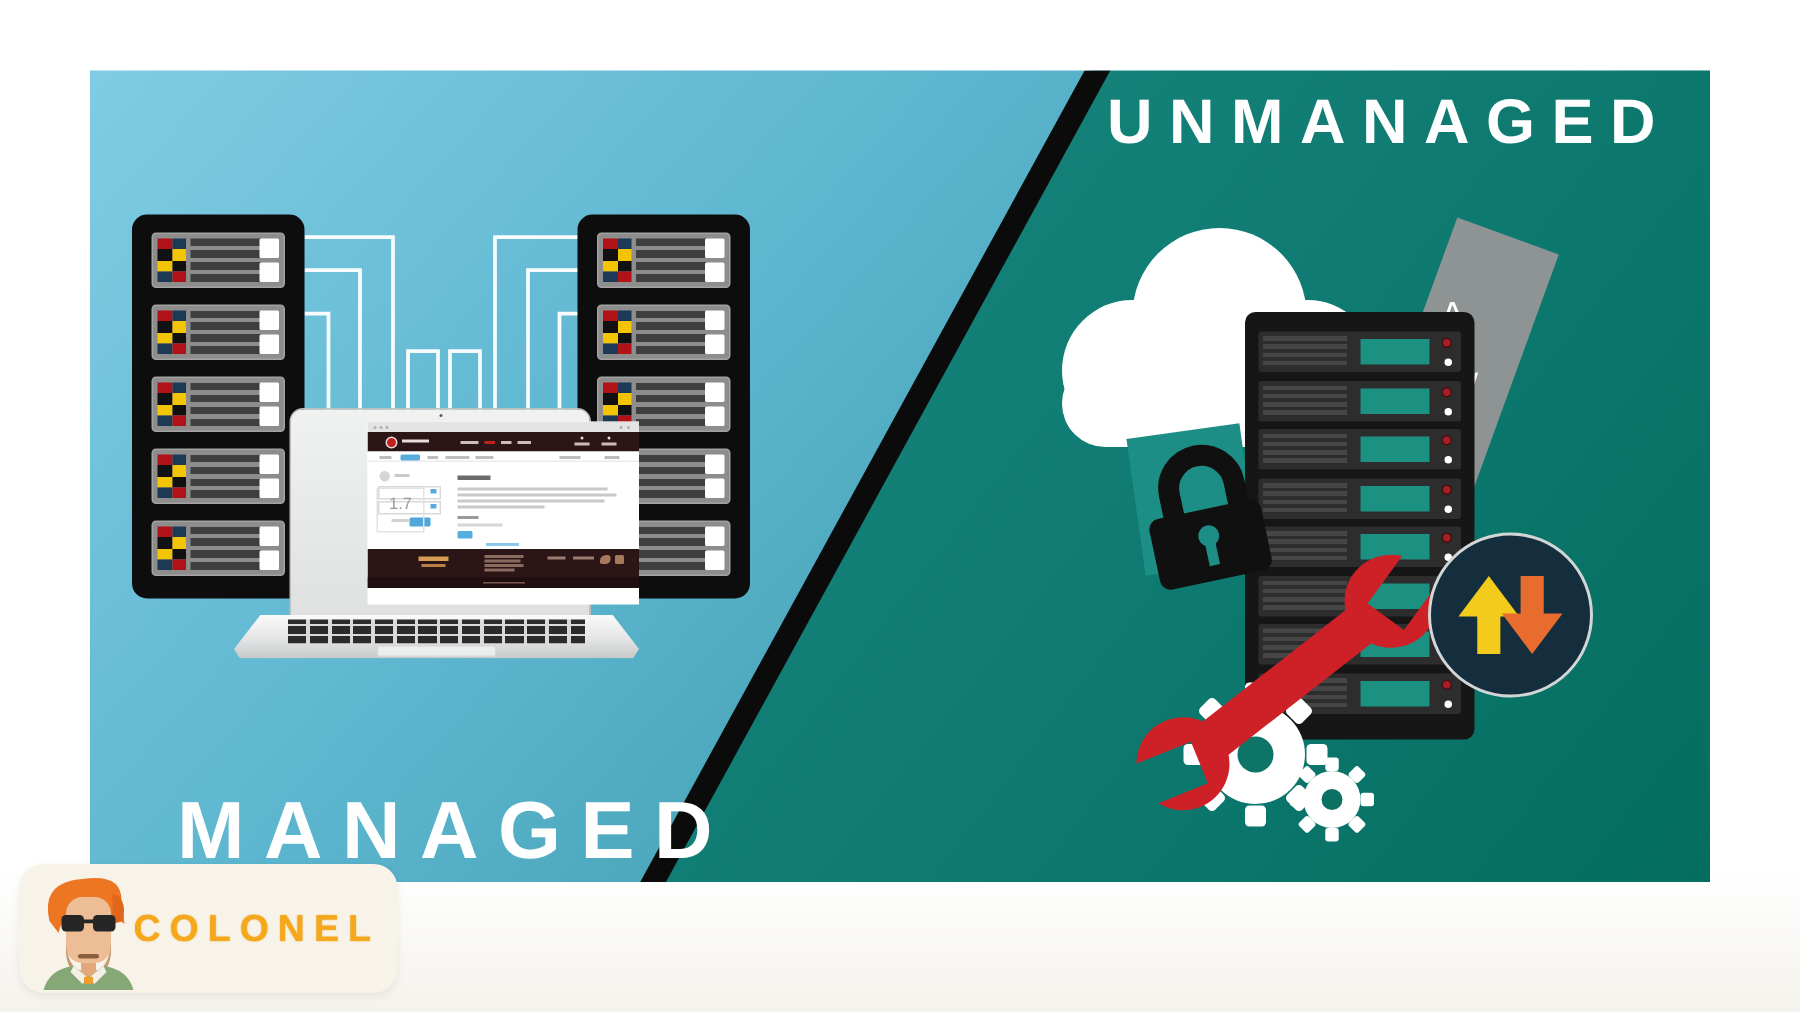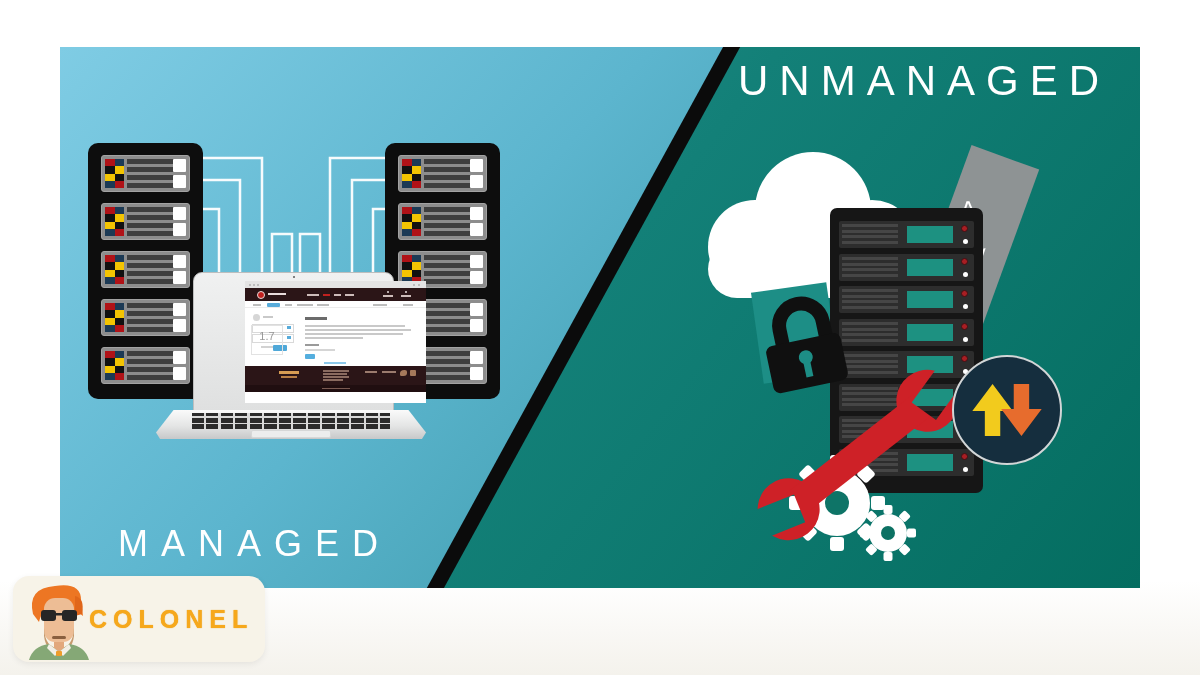--- a/index.html
+++ b/index.html
@@ -9,22 +9,22 @@
 
   
   .art{position:absolute;left:60px;top:47px;width:1080px;height:541px;overflow:hidden;
     background:linear-gradient(132deg,#7fcce4 0%,#5cb5ce 38%,#3a99a8 75%,#2e929e 100%);}
   .right-panel{position:absolute;inset:0;
     background:linear-gradient(128deg,#2f9692 0%,#138078 48%,#046d60 100%);
     clip-path:polygon(62.4% -2%,102% -2%,102% 102%,34.6% 102%);}
   .diag{position:absolute;inset:0;pointer-events:none;}
 
   
-  .panel-title{position:absolute;color:#ffffff;font-weight:normal;white-space:nowrap;}
-  .title-managed{left:58px;top:476px;font-size:36px;letter-spacing:13px;}
+  .panel-title{position:absolute;color:#ffffff;font-weight:bold;white-space:nowrap;}
+  .title-managed{left:58px;top:476px;font-size:54px;letter-spacing:13px;}
   .title-unmanaged{left:678px;top:10px;font-size:42px;letter-spacing:11px;}
 
   
   .rack{position:absolute;width:115px;height:256px;background:#0d0d0d;border-radius:10px;
     padding:12px 0 0 13px;box-sizing:border-box;z-index:2;}
   .rack-left{left:28px;top:96px;}
   .rack-right{left:325px;top:96px;}
   .srv{position:relative;width:89px;height:37px;background:#8d8d8d;border-radius:3px;
     margin-bottom:11px;border:1px solid #a3a3a3;box-sizing:border-box;}
   .sq-grid{position:absolute;left:3px;top:3px;width:19px;height:29px;display:grid;

